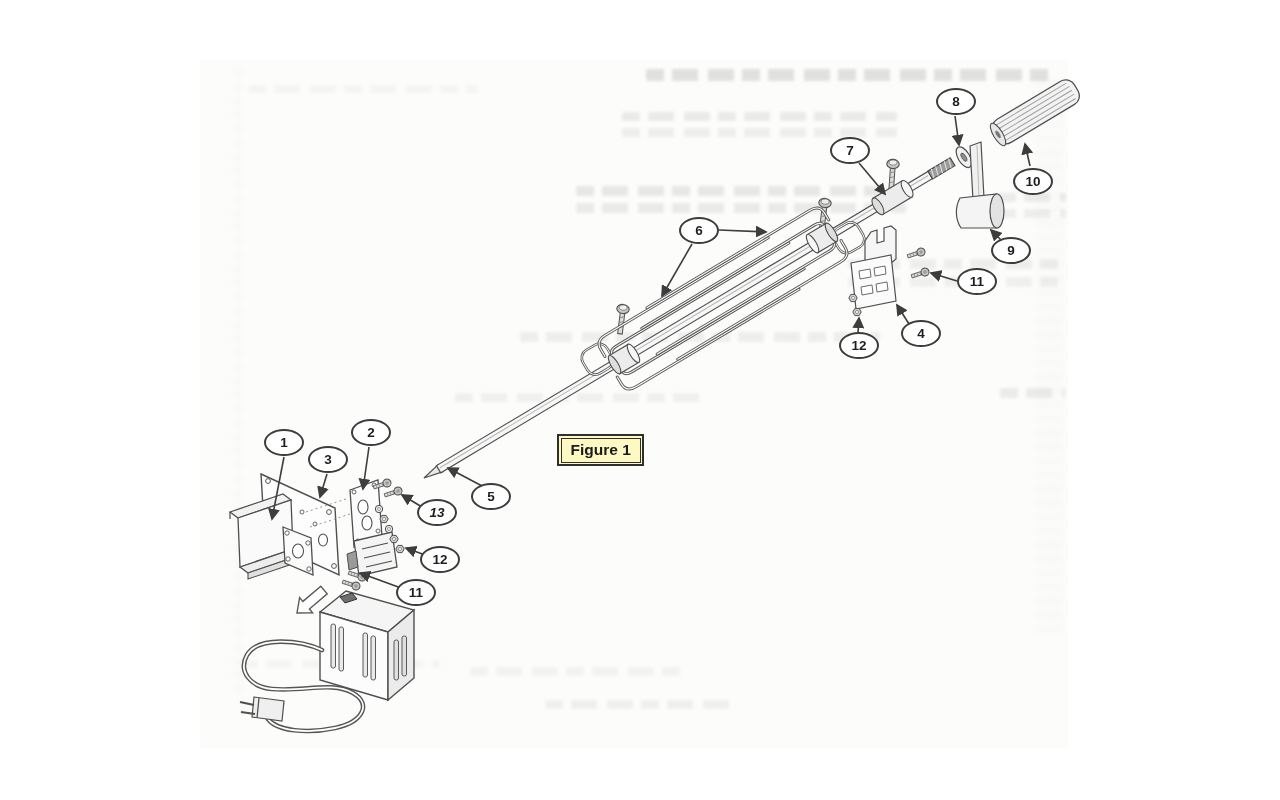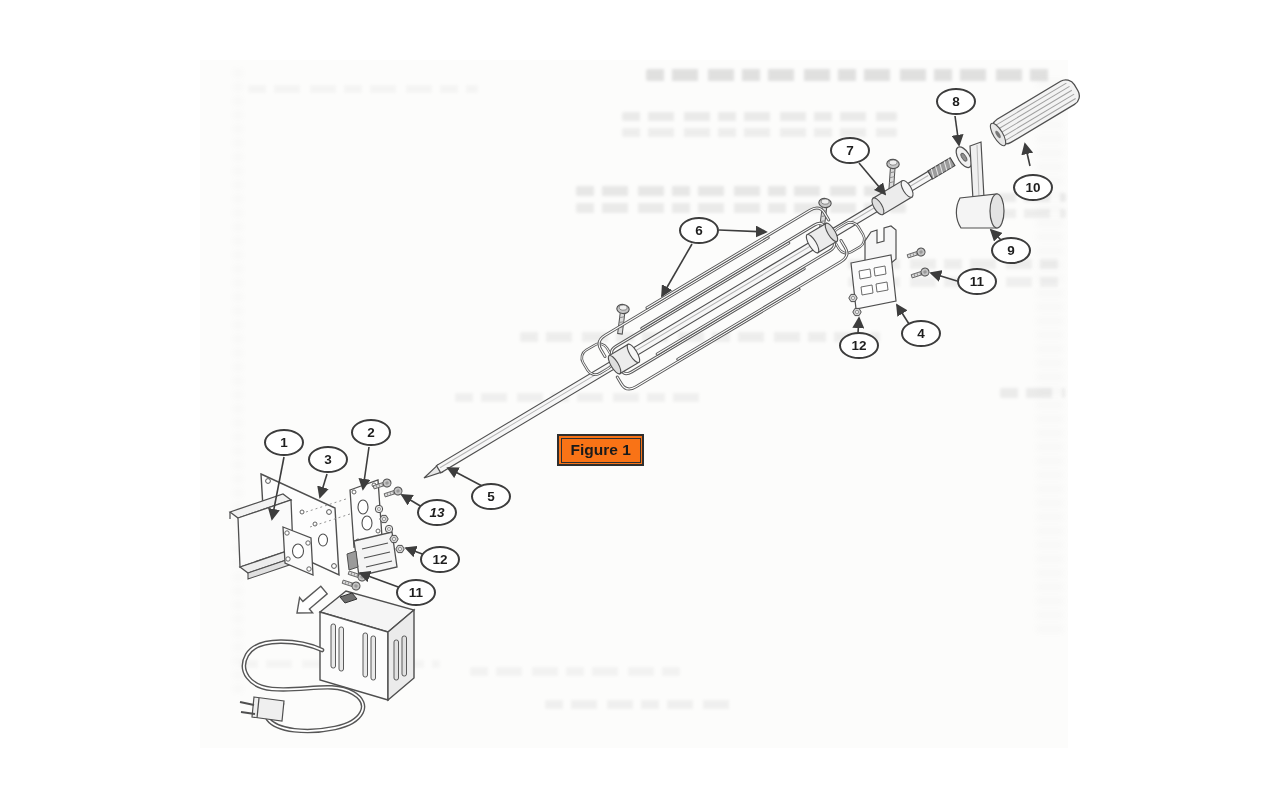--- a/index.html
+++ b/index.html
@@ -7,21 +7,21 @@
   .stage{position:relative;width:1280px;height:800px;background:#ffffff;}
   .scan-area{position:absolute;left:200px;top:60px;width:868px;height:688px;background:#fcfcfb;z-index:0;}
   .bl{position:absolute;z-index:1;filter:blur(1.6px);border-radius:2px;
       background:repeating-linear-gradient(90deg,#8a8a8a 0 18px,transparent 18px 26px,#8a8a8a 26px 52px,transparent 52px 62px,#8a8a8a 62px 88px,transparent 88px 96px);}
   .mottle{position:absolute;z-index:1;filter:blur(3px);
       background:repeating-linear-gradient(180deg,#9a9a9a 0 6px,transparent 6px 14px);}
   svg.diagram{position:absolute;left:0;top:0;z-index:2;}
   .callout{position:absolute;z-index:4;width:40px;height:27px;border:2px solid #3c3c3c;border-radius:50%;
       background:#ffffff;display:flex;align-items:center;justify-content:center;
       font-size:13.5px;font-weight:bold;color:#1e1e1e;box-sizing:border-box;}
-  .figbox{position:absolute;z-index:4;border:2px solid #2f2f2f;background:#f97316;padding:1.5px;box-sizing:border-box;}
+  .figbox{position:absolute;z-index:4;border:2px solid #2f2f2f;background:#fef9c3;padding:1.5px;box-sizing:border-box;}
   .figbox-in{border:1.3px solid #2f2f2f;padding:2px 9px 3px 9px;font-size:15.5px;font-weight:bold;color:#1a1a1a;white-space:nowrap;}
   .tw{stroke:#5a5a5a;stroke-width:3;fill:none;stroke-linecap:round;}
   .ti{stroke:#ffffff;stroke-width:1.1;fill:none;stroke-linecap:round;}
   .ln{stroke:#4f4f4f;stroke-width:1.25;}
   .leader{stroke:#3d3d3d;stroke-width:1.6;fill:none;}
   .dot{stroke:#949494;stroke-width:1;stroke-dasharray:2,3;fill:none;}
 </style>
 </head>
 <body>
 
@@ -275,21 +275,21 @@
 
   <div class="callout" style="left:264px;top:429px;">1</div>
   <div class="callout" style="left:351px;top:419px;">2</div>
   <div class="callout" style="left:308px;top:446px;">3</div>
   <div class="callout" style="left:901px;top:320px;">4</div>
   <div class="callout" style="left:471px;top:483px;">5</div>
   <div class="callout" style="left:679px;top:217px;">6</div>
   <div class="callout" style="left:830px;top:137px;">7</div>
   <div class="callout" style="left:936px;top:88px;">8</div>
   <div class="callout" style="left:991px;top:237px;">9</div>
-  <div class="callout" style="left:1013px;top:174px;">10</div>
+  <div class="callout" style="left:1013px;top:168px;">10</div>
   <div class="callout" style="left:957px;top:268px;">11</div>
   <div class="callout" style="left:396px;top:579px;">11</div>
   <div class="callout" style="left:839px;top:332px;">12</div>
   <div class="callout" style="left:420px;top:546px;">12</div>
   <div class="callout" style="left:417px;top:499px;font-style:italic;">13</div>
 
   <div class="figbox" style="left:557px;top:434px;">
     <div class="figbox-in">Figure 1</div>
   </div>
 

